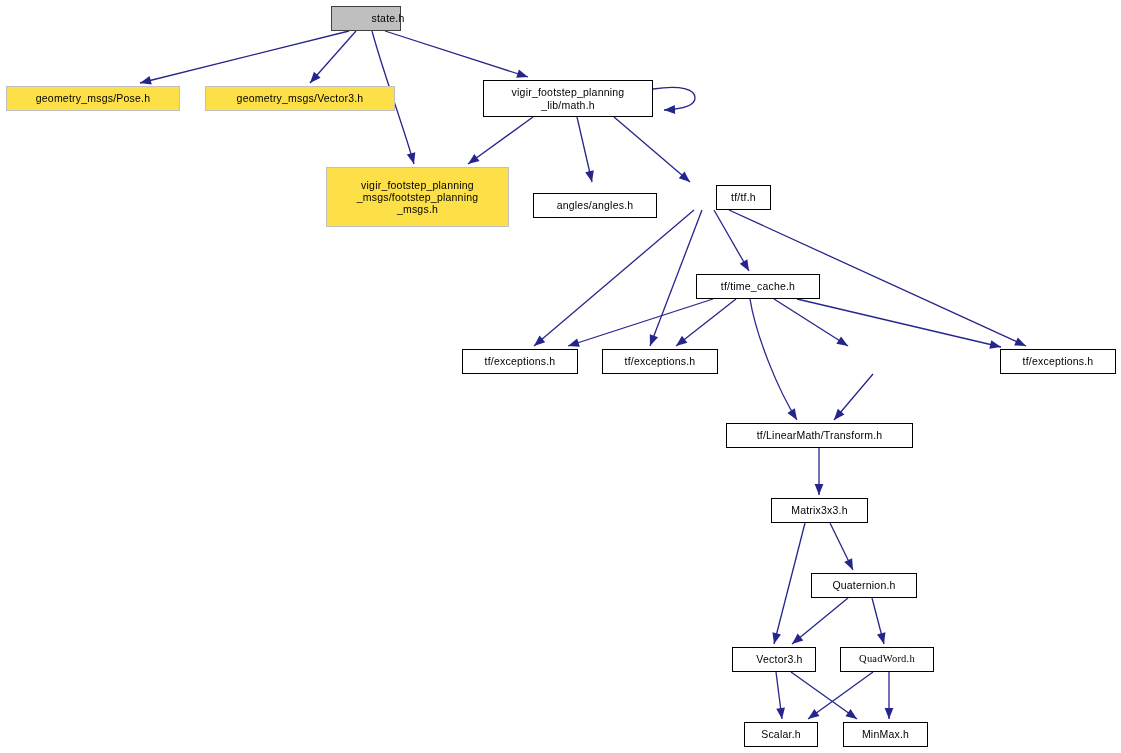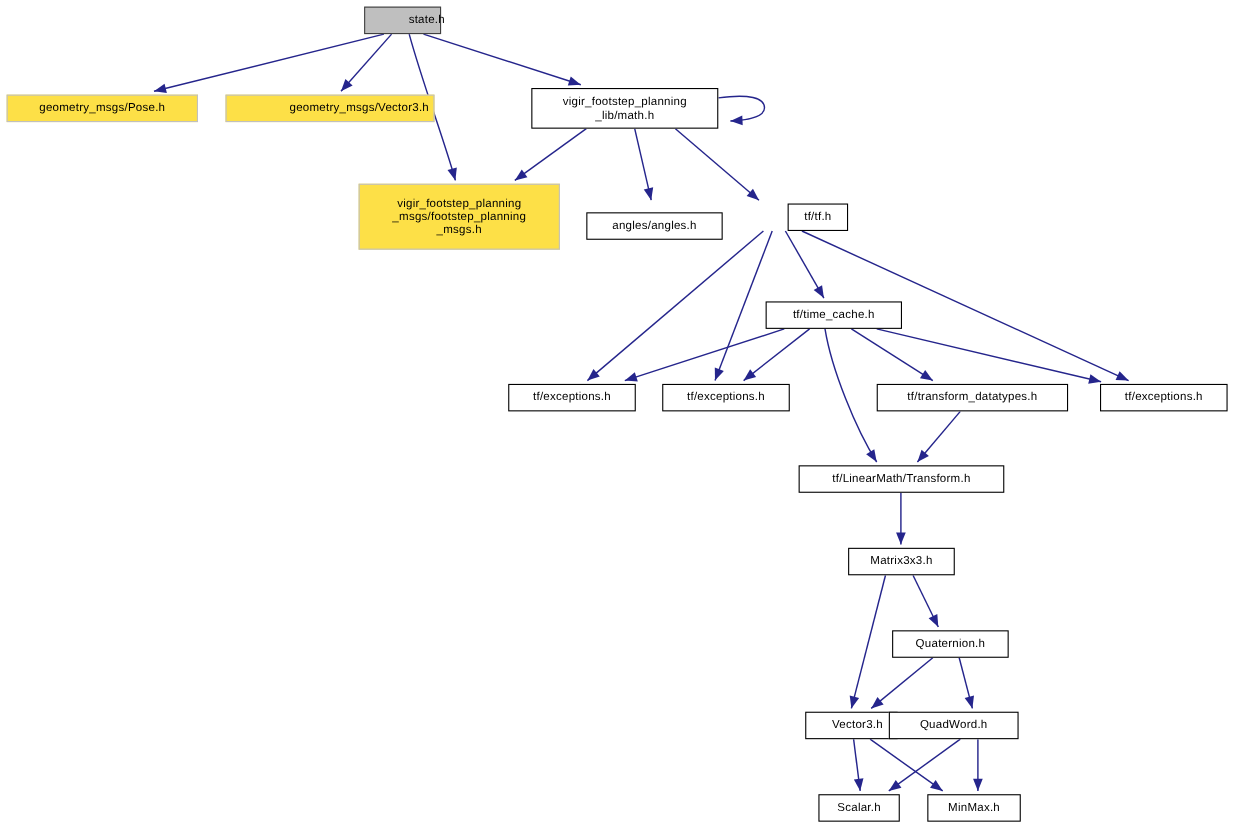--- a/index.html
+++ b/index.html
@@ -108,33 +108,32 @@
       <polygon points="782,719 776.2424702154058,708.6457327260925 784.9716282759196,707.5313721226228" fill="#25258c"></polygon>
       <path d="M 791,672 L 857,719" fill="none" stroke="#25258c" stroke-width="1.3"></path>
       <polygon points="857,719 845.4874594684876,716.203321521826 850.592076496611,709.0351359078654" fill="#25258c"></polygon>
       <path d="M 873,672 L 808,719" fill="none" stroke="#25258c" stroke-width="1.3"></path>
       <polygon points="808,719 814.3356931072707,708.9890563456544 819.4920147703309,716.1201394966951" fill="#25258c"></polygon>
       <path d="M 889,672 L 889,719" fill="none" stroke="#25258c" stroke-width="1.3"></path>
       <polygon points="889,719 884.6,708 893.4,708" fill="#25258c"></polygon>
     </svg>
 <div class="node root" style="left: 331px; top: 6px; width: 70px; height: 25px; padding-left: 44px;"><span class="node-label">state.h</span></div>
     <div class="node external" style="left: 6px; top: 86px; width: 174px; height: 25px;"><span class="node-label">geometry_msgs/Pose.h</span></div>
-    <div class="node external" style="left: 205px; top: 86px; width: 190px; height: 25px; justify-content: flex-end;"><span class="node-label">geometry_msgs/Vector3.h</span></div>
+    <div class="node external" style="left: 205px; top: 86px; width: 190px; height: 25px;"><span class="node-label">geometry_msgs/Vector3.h</span></div>
     <div class="node" style="left: 483px; top: 80px; width: 170px; height: 37px;"><span class="node-label">vigir_footstep_planning
 _lib/math.h</span></div>
     <div class="node external" style="left: 326px; top: 167px; width: 183px; height: 60px;"><span class="node-label">vigir_footstep_planning
 _msgs/footstep_planning
 _msgs.h</span></div>
     <div class="node" style="left: 533px; top: 193px; width: 124px; height: 25px; justify-content: center;"><span class="node-label">angles/angles.h</span></div>
     <div class="node" style="left: 716px; top: 185px; width: 55px; height: 25px;"><span class="node-label">tf/tf.h</span></div>
     <div class="node" style="left: 696px; top: 274px; width: 124px; height: 25px;"><span class="node-label">tf/time_cache.h</span></div>
     <div class="node" style="left: 462px; top: 349px; width: 116px; height: 25px;"><span class="node-label">tf/exceptions.h</span></div>
     <div class="node" style="left: 602px; top: 349px; width: 116px; height: 25px;"><span class="node-label">tf/exceptions.h</span></div>
-    <div class="node" style="left: 797px; top: 349px; width: 174px; height: 25px;"><span class="node-label">tf/transform_datatypes.h</span></div>
     <div class="node" style="left: 1000px; top: 349px; width: 116px; height: 25px;"><span class="node-label">tf/exceptions.h</span></div>
     <div class="node" style="left: 726px; top: 423px; width: 187px; height: 25px; justify-content: center;"><span class="node-label">tf/LinearMath/Transform.h</span></div>
     <div class="node" style="left: 771px; top: 498px; width: 97px; height: 25px;"><span class="node-label">Matrix3x3.h</span></div>
     <div class="node" style="left: 811px; top: 573px; width: 106px; height: 25px;"><span class="node-label">Quaternion.h</span></div>
     <div class="node" style="left: 732px; top: 647px; width: 84px; height: 25px; padding-left: 11px;"><span class="node-label">Vector3.h</span></div>
-    <div class="node" style="left: 808px; top: 647px; width: 118px; height: 25px;"><span class="node-label">QuadWord.h</span></div>
+    <div class="node" style="left: 840px; top: 647px; width: 94px; height: 25px; font-family: Liberation Serif, serif;"><span class="node-label">QuadWord.h</span></div>
     <div class="node" style="left: 744px; top: 722px; width: 74px; height: 25px;"><span class="node-label">Scalar.h</span></div>
     <div class="node" style="left: 843px; top: 722px; width: 85px; height: 25px;"><span class="node-label">MinMax.h</span></div>
   </div>
 
 </body></html>

